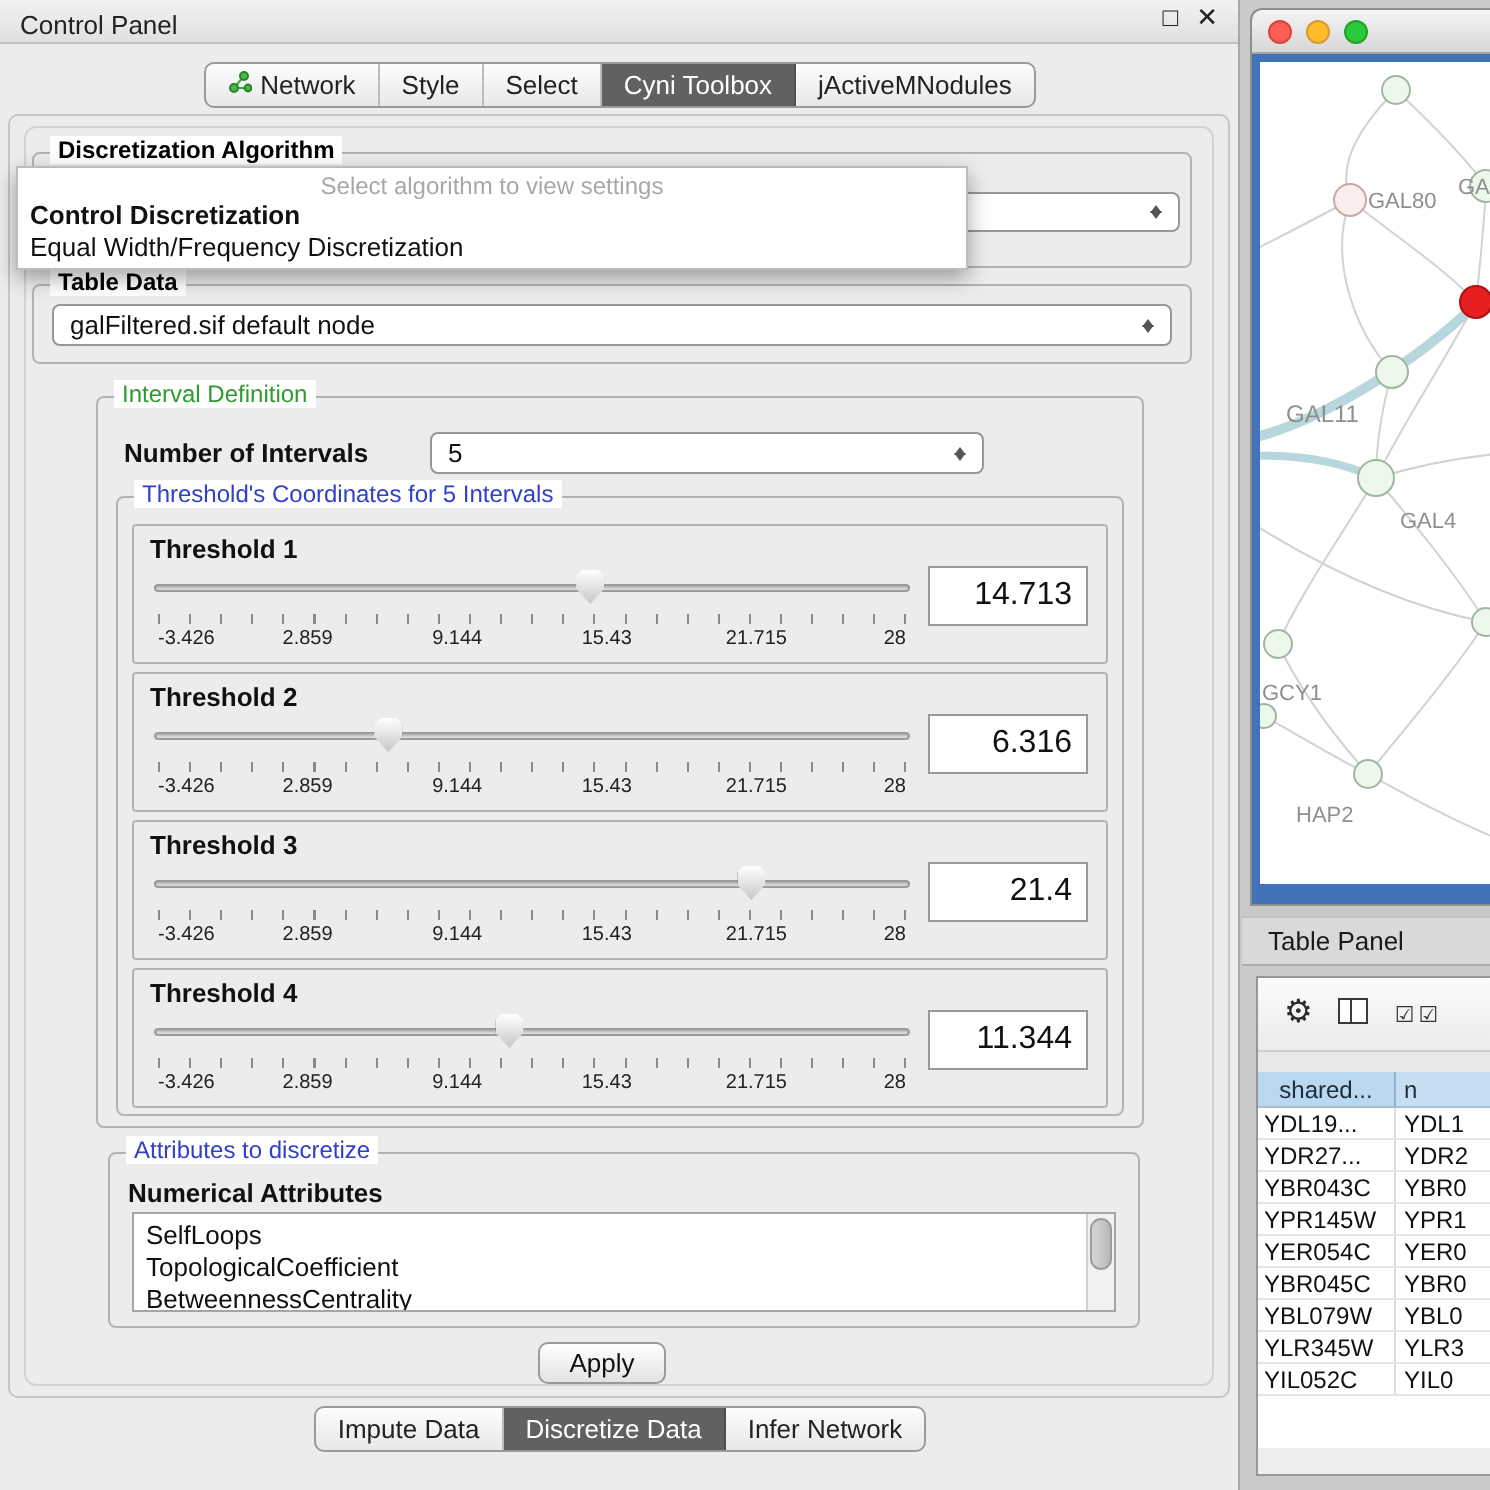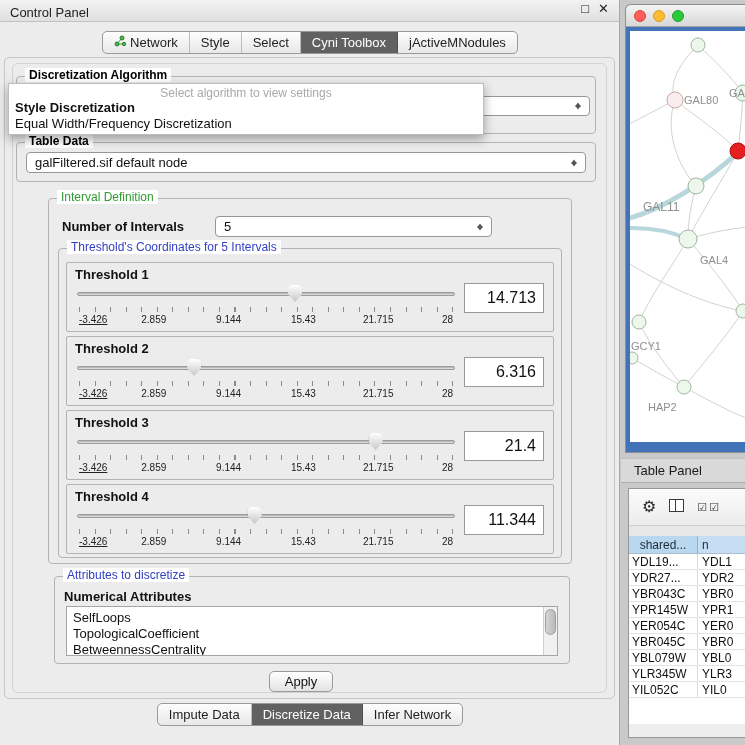--- a/index.html
+++ b/index.html
@@ -47,21 +47,21 @@
 
   
   .tpanel { position:absolute; left:66px; width:488px; height:70px; border:1px solid #b3b3b3; border-radius:2px; background:#ececec; }
   .tlabel { position:absolute; left:8px; top:4px; font-weight:bold; font-size:13px; }
   .slider { position:absolute; left:10px; top:22px; width:378px; height:18px; }
   .track { position:absolute; left:0; right:0; top:7px; height:4px; background:#dedede; border:1px solid #9b9b9b; border-radius:2px; box-shadow:inset 0 1px 1px rgba(0,0,0,0.18); }
   .thumb { position:absolute; top:0; width:14px; height:17px; margin-left:-7px; background:linear-gradient(#ffffff,#c7c7c7); clip-path:polygon(22% 0,78% 0,100% 18%,100% 55%,50% 100%,0 55%,0 18%); filter:drop-shadow(0 0 1px #6f6f6f); }
   .ticks { position:absolute; left:12px; top:44px; width:374px; height:5px; background-image:repeating-linear-gradient(to right,#8a8a8a 0px,#8a8a8a 1px,transparent 1px,transparent 15.55px); }
   .scale { position:absolute; left:12px; top:51px; width:374px; height:12px; font-size:10px; color:#222; }
   .scale span { position:absolute; transform:translateX(-50%); white-space:nowrap; }
-  .scale span.first { transform:none;text-decoration:underline; }
+  .scale span.first { transform:none; }
   .scale span.last { transform:translateX(-100%); }
   .valbox { position:absolute; right:9px; top:20px; width:80px; height:30px; background:#fff; border:1px solid #999; display:flex; align-items:center; justify-content:flex-end; padding-right:7px; font-size:16px; }
 
   
   .listbox { position:absolute; left:66px; top:606px; width:492px; height:50px; background:#fff; border:1px solid #a5a5a5; overflow:hidden; }
   .listbox .li { font-size:13px; height:16px; line-height:16px; padding-left:6px; white-space:nowrap; }
   .vscroll { position:absolute; right:0; top:0; bottom:0; width:14px; background:#f1f1f1; border-left:1px solid #d0d0d0; }
   .vthumb { position:absolute; left:1px; right:1px; top:2px; height:26px; background:linear-gradient(to right,#d6d6d6,#b9b9b9); border:1px solid #9d9d9d; border-radius:6px; }
 
   .applybtn { position:absolute; left:269px; top:671px; width:64px; height:21px; background:linear-gradient(#ffffff,#e3e3e3); border:1px solid #9a9a9a; border-radius:5px; font-size:13px; display:flex; align-items:center; justify-content:center; }
@@ -145,21 +145,21 @@
     <div class="group" style="left:16px; top:76px; width:580px; height:58px;">
       <span class="gtitle bold">Discretization Algorithm</span>
     </div>
     <div class="combo" style="left:24px; top:96px; width:566px; height:20px;">
       <span class="combo-text"></span>
       <span class="arrows"></span>
     </div>
 
     <div class="overlay">
       <div class="ov-placeholder">Select algorithm to view settings</div>
-      <div class="ov-item bold">Style Discretization</div>
+      <div class="ov-item bold">Control Discretization</div>
       <div class="ov-item">Equal Width/Frequency Discretization</div>
     </div>
 
     <div class="group" style="left:16px; top:142px; width:580px; height:40px;">
       <span class="gtitle bold">Table Data</span>
     </div>
     <div class="combo" style="left:26px; top:152px; width:560px; height:21px;">
       <span class="combo-text">galFiltered.sif default node</span>
       <span class="arrows"></span>
     </div>

